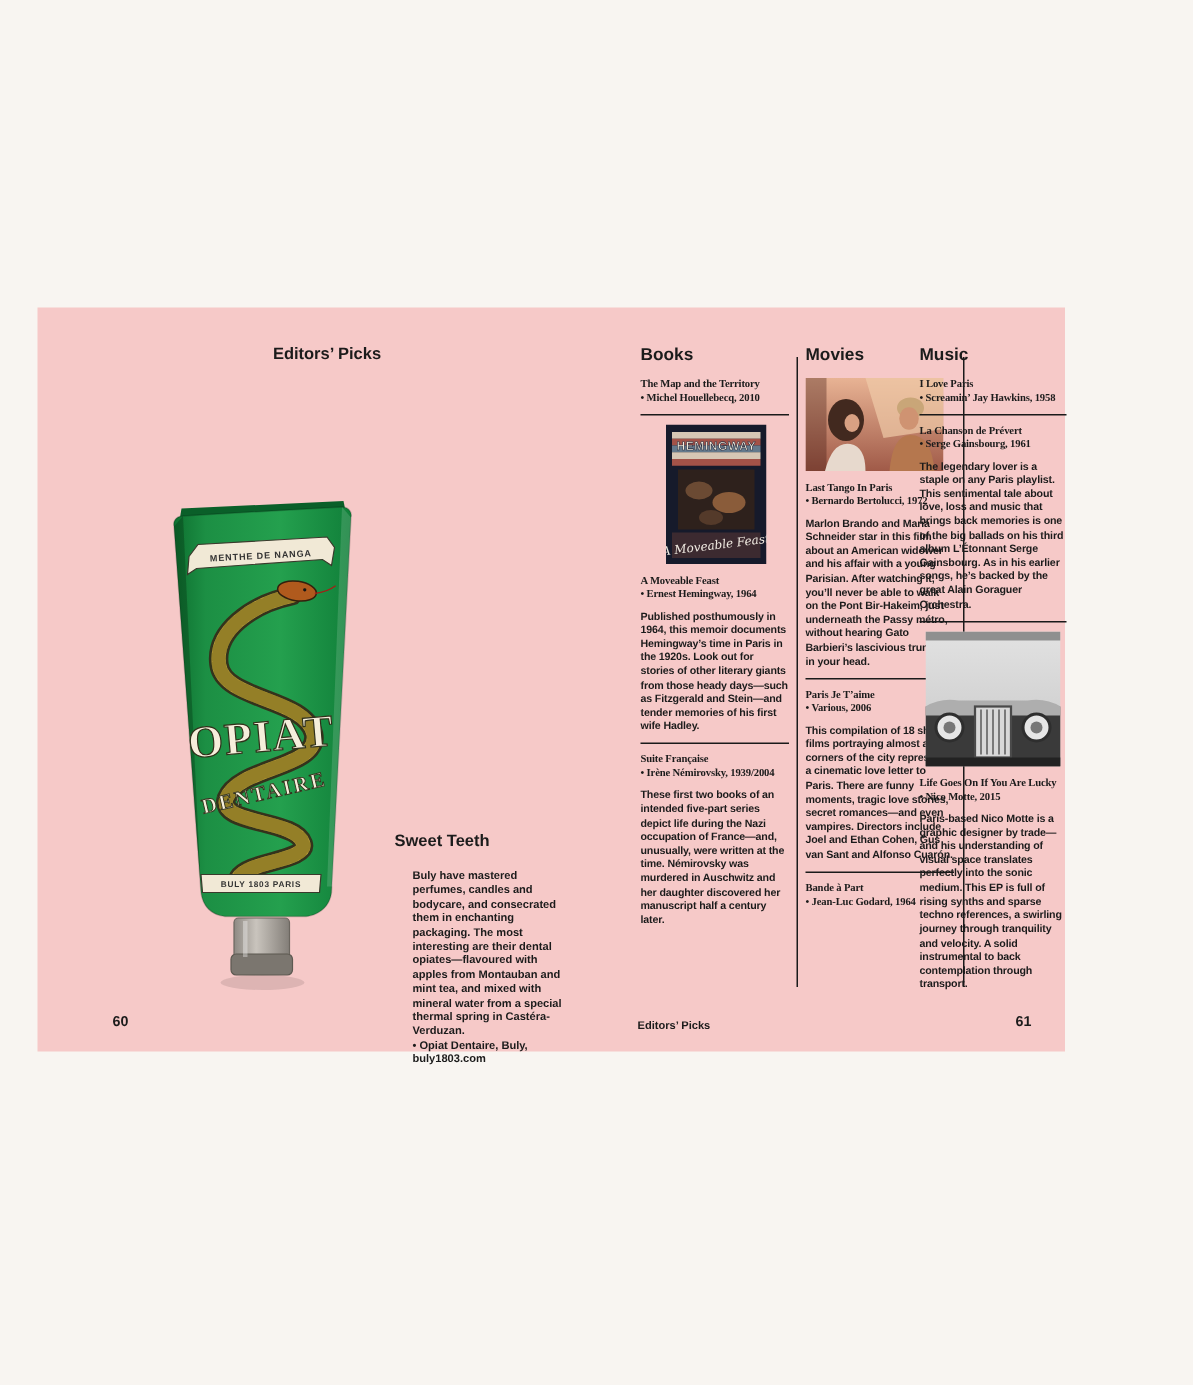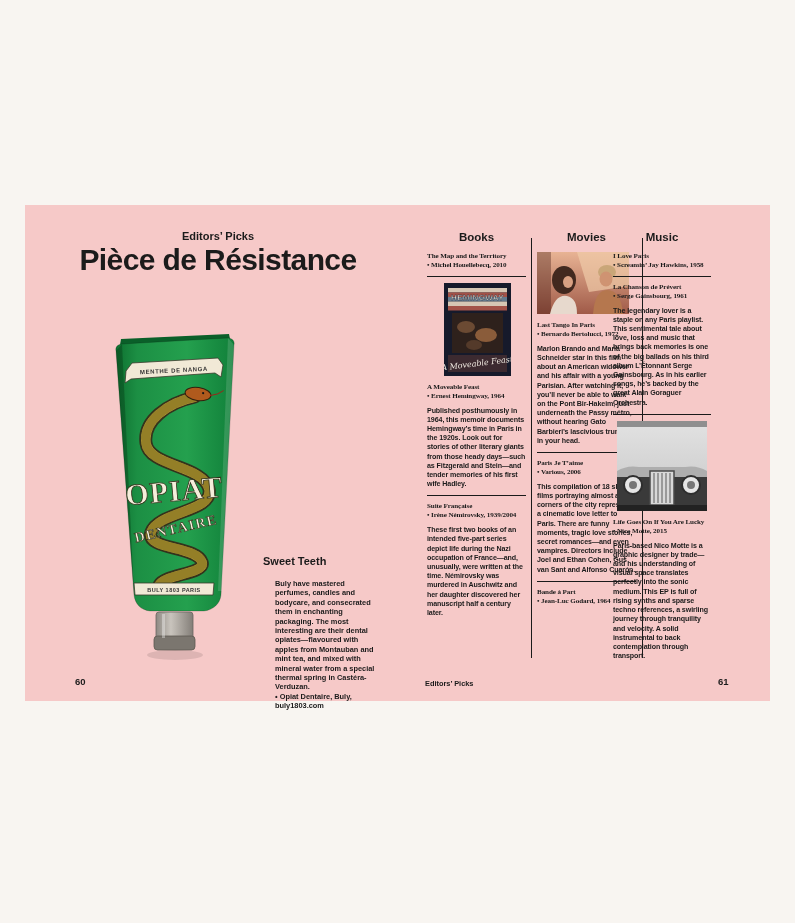--- a/index.html
+++ b/index.html
@@ -4,67 +4,66 @@
 <style>
   html,body{margin:0;padding:0;}
   body{
     width:795px;height:923px;position:relative;
     background:#f8f5f1;
     font-family:"Liberation Sans", sans-serif;
     color:#1b1b1b;
     overflow:hidden;
   }
   .spread{
-    position:absolute;left:25px;top:205px;width:745px;height:496px;
+    position:absolute;left:25px;top:205px;width:685px;height:496px;
     background:#f6c9c8;
   }
   
   .eyebrow{
     position:absolute;left:0;top:25px;width:386px;text-align:center;
     font-size:11px;font-weight:bold;letter-spacing:0;
   }
   .big-title{
     position:absolute;left:0;top:38px;width:386px;text-align:center;
     font-size:30px;font-weight:bold;letter-spacing:-0.6px;
   }
   .tube-wrap{position:absolute;left:74px;top:128px;width:150px;height:332px;}
   .feature{position:absolute;left:238px;top:350px;width:124px;}
   .feature h3{margin:0 0 5px;font-size:11px;font-weight:bold;}
   .feature p{margin:12px;font-size:7.4px;line-height:9.4px;font-weight:bold;white-space:pre-line;}
   .pageno{position:absolute;top:471px;font-size:9.5px;font-weight:bold;}
   .pageno.left{left:50px;}
-  .pageno.right{left:693px;}
+  .pageno.right{left:652px;}
   .footer-label{
     position:absolute;left:400px;top:474px;font-size:7.4px;font-weight:bold;
   }
   
   .col{position:absolute;top:26px;width:99px;}
   .col.books{left:402px;}
   .col.movies{left:512px;}
   .col.music{left:588px;width:98px;}
-  .col-header{margin:0 0 9px;text-align:center;font-size:11.5px;font-weight:bold;}
+  .col-header{margin:0 0 9px;font-size:11.5px;font-weight:bold;}
   .cap{margin:0 0 6px;font-family:Liberation Serif, serif;}
   .cap span{display:block;font-size:7.1px;line-height:8.9px;font-weight:bold;letter-spacing:-0.1px;}
   .entry-body{margin:0;font-size:7.1px;line-height:9.2px;font-weight:bold;letter-spacing:-0.1px;}
   .rule{border:none;border-top:1px solid #1a1a1a;margin:6px 0 6px;}
   .vrule{position:absolute;top:33px;width:1px;height:420px;background:#1a1a1a;}
   .vrule.v1{left:506px;}
   .vrule.v2{left:617px;}
   .art{display:block;}
   .art.movie{width:92px;height:62px;margin:0 0 7px 0;}
   .art.book{width:67px;height:93px;margin:2px 0 7px 17px;}
   .art.album{width:90px;height:90px;margin:2px 0 7px 4px;}
 </style>
 </head>
 <body>
 
 <div class="spread">
 
   <div class="eyebrow">Editors’ Picks</div>
-  <div class="big-title">Pièce de Résistance</div>
 
   <div class="tube-wrap">
     <svg width="150" height="332" viewBox="0 0 150 332">
       <defs>
         <linearGradient id="tubeg" x1="0" y1="0" x2="1" y2="0">
           <stop offset="0" stop-color="#0e7030"></stop>
           <stop offset="0.18" stop-color="#1c8f44"></stop>
           <stop offset="0.6" stop-color="#24a04e"></stop>
           <stop offset="1" stop-color="#11803a"></stop>
         </linearGradient>

